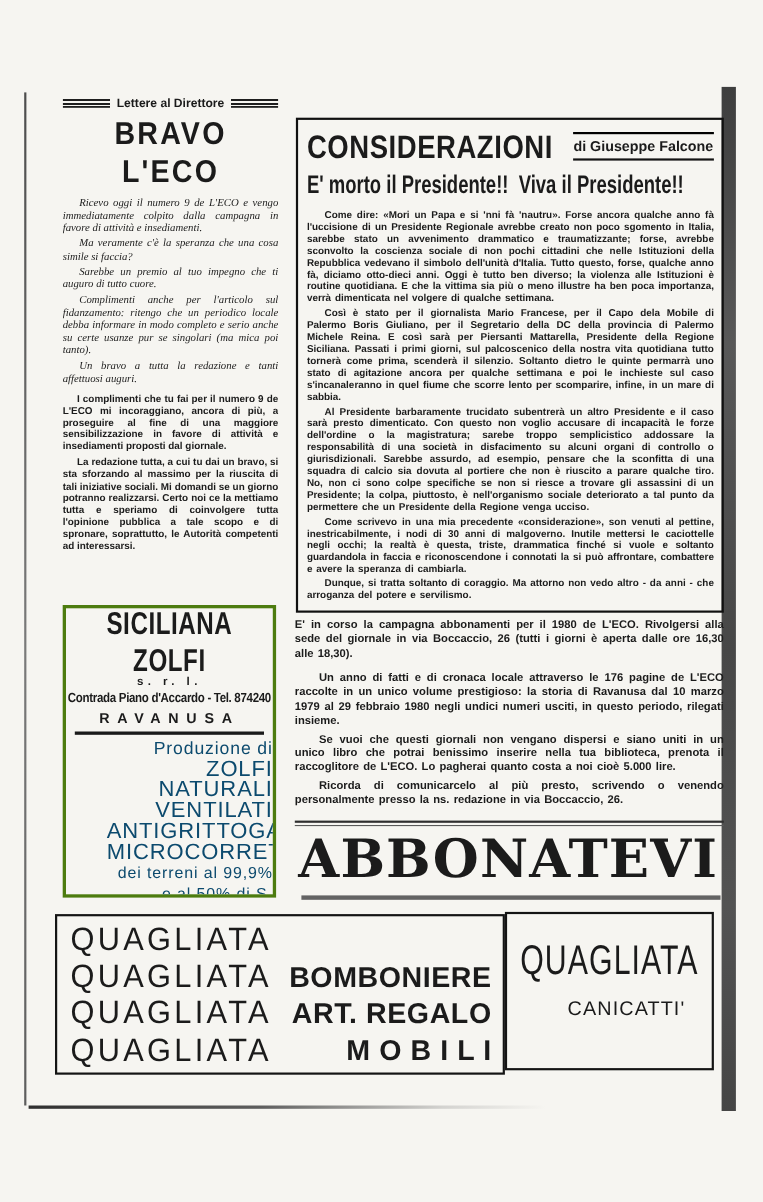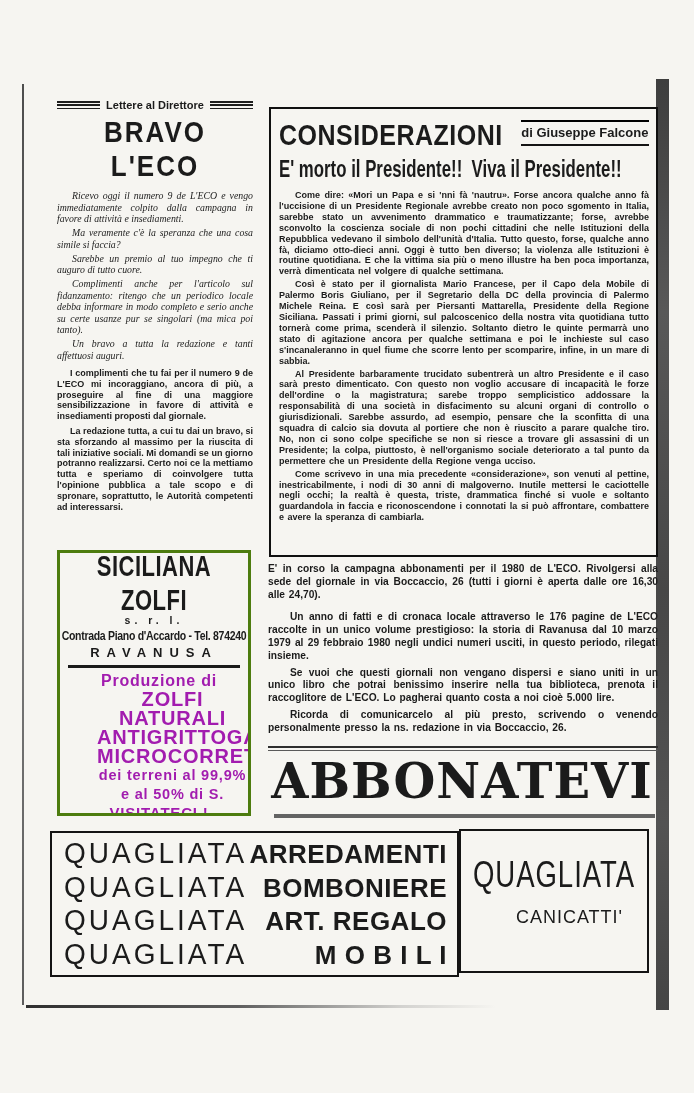--- a/index.html
+++ b/index.html
@@ -11,21 +11,21 @@
 
   
   .edge-left  { position:absolute; left:22px; top:84px; width:2px; height:921px;
                 background:linear-gradient(#4d4d4d,#7a7a7a 55%,#5d5d5d); }
   .edge-right { position:absolute; left:656px; top:79px; width:13px; height:931px;
                 background:linear-gradient(to bottom,#3e3e3e,#585858 25%,#474747 55%,#535353 80%,#454545); }
   .bottom-rule{ position:absolute; left:26px; top:1005px; width:470px; height:3px;
                 background:linear-gradient(to right,#2f2f2f,#5e5e5e 45%,rgba(130,130,130,.3) 80%,rgba(160,160,160,0)); }
 
   
-  .letters-col { position:absolute; left:57px; top:99px; width:196px; height:449px; overflow:hidden; }
+  .letters-col { position:absolute; left:57px; top:88px; width:196px; height:449px; overflow:hidden; }
   .lettere-head { display:flex; align-items:center; gap:6px; }
   .deco { flex:1; height:8px;
           background:repeating-linear-gradient(to bottom,#1e1e1e 0,#1e1e1e 1.6px,transparent 1.6px,transparent 3.4px); }
   .lettere-label { font-weight:bold; font-size:11px; white-space:nowrap; }
   .bravo-title { font-size:26px; font-weight:bold; letter-spacing:2px; text-align:center;
                  margin-top:8px; transform:scaleY(1.1); }
   .letter-body { margin-top:9px; font-family:"Liberation Serif", serif; font-style:italic;
                  font-size:9.8px; line-height:11.5px; text-align:justify; }
   .letter-body p { margin:0 0 2.5px; text-indent:15px; }
   .signature { text-align:center; font-family:"Liberation Serif", serif; font-weight:bold;
@@ -36,21 +36,21 @@
   
   .zolfi-box { position:absolute; left:57px; top:550px; width:194px; height:266px;
                border:3px solid #4d7c0f; box-sizing:border-box; text-align:center; overflow:hidden; }
   .zolfi-name { font-size:22px; font-weight:bold; margin-top:5px; word-spacing:12px;
                 transform:scaleY(1.3); letter-spacing:.5px; }
   .zolfi-srl  { font-size:10.5px; font-weight:bold; letter-spacing:4px; margin-top:4px; }
   .zolfi-address { font-size:10.5px; font-weight:bold; letter-spacing:-.3px; white-space:nowrap;
                    margin-top:3px; transform:scaleY(1.15); }
   .zolfi-city { font-size:13px; font-weight:bold; letter-spacing:7px; margin-top:4px; }
   .zolfi-rule { height:3px; background:#1a1a1a; margin:5px 8px 4px; }
-  .zolfi-lines { text-align:center; color:#a21caf;font-weight:bold; }
+  .zolfi-lines { text-align:right; color:#0c4a6e; }
   .zolfi-lines div { letter-spacing:.8px; }
   .zl-head  { padding-left:10px; font-size:16px; line-height:18px; }
   .zl-prod  { padding-left:37px; font-size:20px; line-height:19px; }
   .zl-small { padding-left:37px; font-size:14.5px; line-height:18.5px; }
   .zl-visit { padding-left:10px; font-size:15px; line-height:19px; }
 
   
   .article-box { position:absolute; left:269px; top:107px; width:389px; height:450px;
                  border:2.5px solid #101010; box-sizing:border-box; padding:6px 7px 0 8px; overflow:hidden; }
   .kicker-row { display:flex; align-items:flex-start; gap:18px; }
@@ -119,57 +119,58 @@
 
   <div class="zolfi-box">
     <div class="zolfi-name">SICILIANA ZOLFI</div>
     <div class="zolfi-srl">s. r. l.</div>
     <div class="zolfi-address">Contrada Piano d'Accardo - Tel. 874240</div>
     <div class="zolfi-city">RAVANUSA</div>
     <div class="zolfi-rule"></div>
     <div class="zolfi-lines">
       <div class="zl-head">Produzione di</div>
       <div class="zl-prod">ZOLFI NATURALI</div>
+      <div class="zl-prod">VENTILATI</div>
       <div class="zl-prod">ANTIGRITTOGAMICI</div>
       <div class="zl-prod">MICROCORRETTORI</div>
       <div class="zl-small">dei terreni al 99,9%</div>
       <div class="zl-small">e al 50% di S.</div>
       <div class="zl-visit">VISITATECI !</div>
 
     </div>
   </div>
 
   <div class="article-box">
     <div class="kicker-row">
       <span class="kicker">CONSIDERAZIONI</span>
       <span class="byline">di Giuseppe Falcone</span>
     </div>
     <div class="headline">E' morto il Presidente!!  Viva il Presidente!!</div>
     <div class="article-body">
       <p>Come dire: «Mori un Papa e si 'nni fà 'nautru». Forse ancora qualche anno fà l'uccisione di un Presidente Regionale avrebbe creato non poco sgomento in Italia, sarebbe stato un avvenimento drammatico e traumatizzante; forse, avrebbe sconvolto la coscienza sociale di non pochi cittadini che nelle Istituzioni della Repubblica vedevano il simbolo dell'unità d'Italia. Tutto questo, forse, qualche anno fà, diciamo otto-dieci anni. Oggi è tutto ben diverso; la violenza alle Istituzioni è routine quotidiana. E che la vittima sia più o meno illustre ha ben poca importanza, verrà dimenticata nel volgere di qualche settimana.</p>
       <p>Così è stato per il giornalista Mario Francese, per il Capo dela Mobile di Palermo Boris Giuliano, per il Segretario della DC della provincia di Palermo Michele Reina. E così sarà per Piersanti Mattarella, Presidente della Regione Siciliana. Passati i primi giorni, sul palcoscenico della nostra vita quotidiana tutto tornerà come prima, scenderà il silenzio. Soltanto dietro le quinte permarrà uno stato di agitazione ancora per qualche settimana e poi le inchieste sul caso s'incanaleranno in quel fiume che scorre lento per scomparire, infine, in un mare di sabbia.</p>
       <p>Al Presidente barbaramente trucidato subentrerà un altro Presidente e il caso sarà presto dimenticato. Con questo non voglio accusare di incapacità le forze dell'ordine o la magistratura; sarebe troppo semplicistico addossare la responsabilità di una società in disfacimento su alcuni organi di controllo o giurisdizionali. Sarebbe assurdo, ad esempio, pensare che la sconfitta di una squadra di calcio sia dovuta al portiere che non è riuscito a parare qualche tiro. No, non ci sono colpe specifiche se non si riesce a trovare gli assassini di un Presidente; la colpa, piuttosto, è nell'organismo sociale deteriorato a tal punto da permettere che un Presidente della Regione venga ucciso.</p>
       <p>Come scrivevo in una mia precedente «considerazione», son venuti al pettine, inestricabilmente, i nodi di 30 anni di malgoverno. Inutile mettersi le caciottelle negli occhi; la realtà è questa, triste, drammatica finché si vuole e soltanto guardandola in faccia e riconoscendone i connotati la si può affrontare, combattere e avere la speranza di cambiarla.</p>
+      <p>Dunque, si tratta soltanto di coraggio. Ma attorno non vedo altro - da anni - che arroganza del potere e servilismo.</p>
     </div>
   </div>
 
   <div class="subscription">
-    <p class="first">E' in corso la campagna abbonamenti per il 1980 de L'ECO. Rivolgersi alla sede del giornale in via Boccaccio, 26 (tutti i giorni è aperta dalle ore 16,30 alle 24,70).</p>
+    <p class="first">E' in corso la campagna abbonamenti per il 1980 de L'ECO. Rivolgersi alla sede del giornale in via Boccaccio, 26 (tutti i giorni è aperta dalle ore 16,30 alle 18,30).</p>
     <p>Un anno di fatti e di cronaca locale attraverso le 176 pagine de L'ECO raccolte in un unico volume prestigioso: la storia di Ravanusa dal 10 marzo 1979 al 29 febbraio 1980 negli undici numeri usciti, in questo periodo, rilegati insieme.</p>
     <p>Se vuoi che questi giornali non vengano dispersi e siano uniti in un unico libro che potrai benissimo inserire nella tua biblioteca, prenota il raccoglitore de L'ECO. Lo pagherai quanto costa a noi cioè 5.000 lire.</p>
     <p>Ricorda di comunicarcelo al più presto, scrivendo o venendo personalmente presso la ns. redazione in via Boccaccio, 26.</p>
   </div>
   <div class="sub-rule"></div>
   <div class="abbonatevi">ABBONATEVI</div>
   <div class="abbo-rule"></div>
 
   <div class="quag-box">
     <div class="quag-row">
       <span class="quag-brand">QUAGLIATA</span>
-      <span class="quag-prod">ARREDAMENTI</span>
     </div>
     <div class="quag-row">
       <span class="quag-brand">QUAGLIATA</span>
       <span class="quag-prod">BOMBONIERE</span>
     </div>
     <div class="quag-row">
       <span class="quag-brand">QUAGLIATA</span>
       <span class="quag-prod">ART. REGALO</span>
     </div>
     <div class="quag-row">

